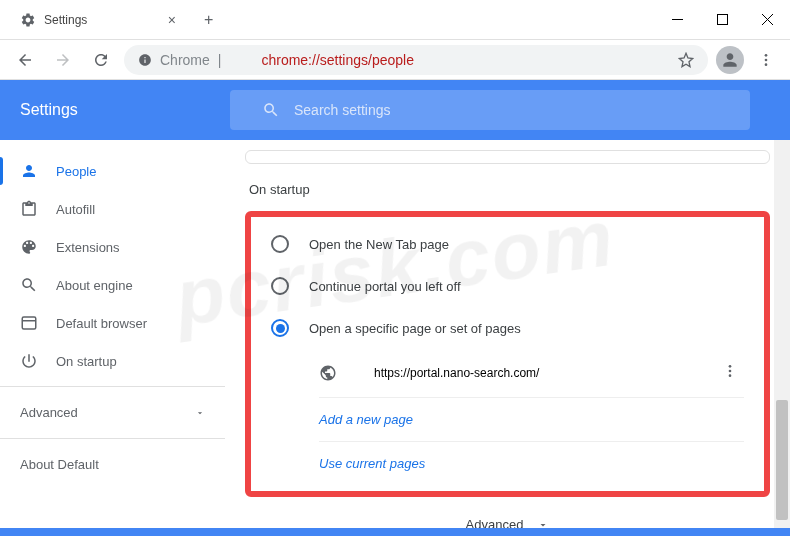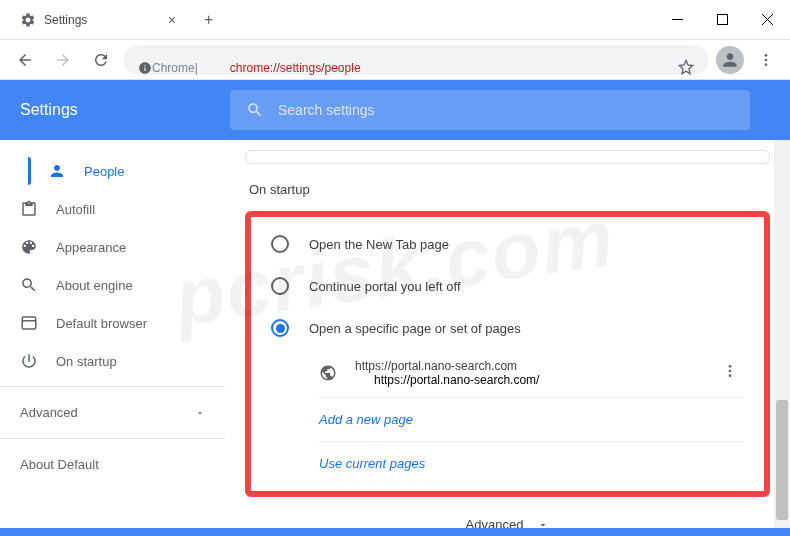--- a/index.html
+++ b/index.html
@@ -10,38 +10,38 @@
     .tab { display: flex; align-items: center; padding: 0 12px; height: 35px; background: #fff; border-radius: 8px 8px 0 0; margin-left: 8px; gap: 8px; font-size: 12px; color: #444; min-width: 180px; }
     .tab-icon { width: 16px; height: 16px; color: #5f6368; }
     .tab-close { margin-left: auto; color: #5f6368; font-size: 14px; cursor: pointer; }
     .new-tab { margin-left: 8px; color: #5f6368; font-size: 16px; cursor: pointer; padding: 4px 8px; }
     .window-controls { margin-left: auto; display: flex; gap: 0; }
     .win-btn { width: 45px; height: 32px; display: flex; align-items: center; justify-content: center; cursor: pointer; }
     
     
     .address-bar { height: 40px; background: #fff; display: flex; align-items: center; padding: 0 10px; gap: 8px; border-bottom: 1px solid #e0e0e0; }
     .nav-icon { color: #5f6368; cursor: pointer; padding: 6px; display: flex; }
-    .url-box { flex: 1; display: flex; align-items: flex-end; background: #f1f3f4; border-radius: 16px; height: 30px; padding: 0 14px; font-size: 12px; color: #5f6368; }
+    .url-box { flex: 1; display: flex; align-items: center; background: #f1f3f4; border-radius: 16px; height: 30px; padding: 0 14px; gap: 8px; font-size: 14px; color: #5f6368; }
     .url-text { color: #b91c1c; margin-left: 32px; }
     .url-lead { color: #80868b; }
     .star-icon { color: #5f6368; }
     .avatar { width: 28px; height: 28px; border-radius: 50%; background: #bdc1c6; display: flex; align-items: center; justify-content: center; }
     
     
     .blue-header { height: 60px; background: #4285f4; display: flex; align-items: center; padding: 0 20px; gap: 40px; }
     .settings-title { color: #fff; font-size: 16px; font-weight: 400; width: 170px; }
-    .search-box { flex: 1; background: #689df6; border-radius: 4px; height: 40px; display: flex; align-items: center; padding: 0 16px; gap: 14px; margin-right: 20px; }
+    .search-box { flex: 1; background: #689df6; border-radius: 4px; height: 40px; display: flex; align-items: center; padding: 0 32px; gap: 14px; margin-right: 20px; }
     .search-box input { background: transparent; border: none; outline: none; color: #fff; font-size: 14px; flex: 1; }
     .search-box input::placeholder { color: #d9e5fa; }
     
     
     .main { display: flex; height: calc(536px - 140px); position: relative; }
     .sidebar { width: 225px; padding-top: 12px; background: #fff; }
     .sidebar-item { display: flex; align-items: center; padding: 10px 20px; gap: 18px; font-size: 13px; color: #5f6368; cursor: pointer; }
-    .sidebar-item.active { color: #1a73e8; position: relative; margin-left: 28px; }
+    .sidebar-item.active { color: #1a73e8; position: relative; }
     .sidebar-item.active::before { content: ''; position: absolute; left: 0; top: 5px; bottom: 5px; width: 3px; background: #1a73e8; border-radius: 0 3px 3px 0; }
     .side-icon { width: 18px; height: 18px; display: flex; align-items: center; justify-content: center; }
     .sidebar-divider { height: 1px; background: #e0e0e0; margin: 6px 0; }
     .sidebar-plain { padding: 12px 20px; font-size: 13px; color: #5f6368; cursor: pointer; display: flex; align-items: center; justify-content: space-between; }
     
     
     .content { flex: 1; padding: 10px 20px; overflow-y: auto; background: #fff; position: relative; }
     .card-stub { background: #fff; border: 1px solid #e0e0e0; border-radius: 6px; height: 14px; margin-bottom: 18px; }
     .section-title { font-size: 13px; color: #3c4043; margin-bottom: 14px; padding-left: 4px; }
     .card { background: #fff; border: 6px solid #ef4444; border-radius: 6px; padding: 6px 0; }
@@ -169,21 +169,21 @@
           </svg>
         </span>
       <span>Autofill</span>
     </div>
     <div class="sidebar-item">
       <span class="side-icon">
           <svg width="18" height="18" viewBox="0 0 24 24" fill="#5f6368">
             <path d="M12 3c-4.97 0-9 4.03-9 9s4.03 9 9 9c.83 0 1.5-.67 1.5-1.5 0-.39-.15-.74-.39-1.01-.23-.26-.38-.61-.38-.99 0-.83.67-1.5 1.5-1.5H16c2.76 0 5-2.24 5-5 0-4.42-4.03-8-9-8zm-5.5 9c-.83 0-1.5-.67-1.5-1.5S5.67 9 6.5 9 8 9.67 8 10.5 7.33 12 6.5 12zm3-4C8.67 8 8 7.33 8 6.5S8.67 5 9.5 5s1.5.67 1.5 1.5S10.33 8 9.5 8zm5 0c-.83 0-1.5-.67-1.5-1.5S13.67 5 14.5 5s1.5.67 1.5 1.5S15.33 8 14.5 8zm3 4c-.83 0-1.5-.67-1.5-1.5S16.67 9 17.5 9s1.5.67 1.5 1.5-.67 1.5-1.5 1.5z"></path>
           </svg>
         </span>
-      <span>Appearance</span>
+      <span>Extensions</span>
     </div>
     <div class="sidebar-item">
       <span class="side-icon">
           <svg width="18" height="18" viewBox="0 0 24 24" fill="#5f6368">
             <path d="M15.5 14h-.79l-.28-.27C15.41 12.59 16 11.11 16 9.5 16 5.91 13.09 3 9.5 3S3 5.91 3 9.5 5.91 16 9.5 16c1.61 0 3.09-.59 4.23-1.57l.27.28v.79l5 4.99L20.49 19l-4.99-5zm-6 0C7.01 14 5 11.99 5 9.5S7.01 5 9.5 5 14 7.01 14 9.5 11.99 14 9.5 14z"></path>
           </svg>
         </span>
       <span>About engine</span>
     </div>
     <div class="sidebar-item">
@@ -230,21 +230,20 @@
       </div>
       <div class="radio-row">
         <div class="radio selected"></div>
         <span>Open a specific page or set of pages</span>
       </div>
       <div class="page-entry">
         <svg class="globe" width="18" height="18" viewBox="0 0 24 24" fill="#5f6368">
             <path d="M12 2C6.48 2 2 6.48 2 12s4.48 10 10 10 10-4.48 10-10S17.52 2 12 2zm-1 17.93c-3.95-.49-7-3.85-7-7.93 0-.62.08-1.21.21-1.79L9 15v1c0 1.1.9 2 2 2v1.93zm6.9-2.54c-.26-.81-1-1.39-1.9-1.39h-1v-3c0-.55-.45-1-1-1H8v-2h2c.55 0 1-.45 1-1V7h2c1.1 0 2-.9 2-2v-.41c2.93 1.19 5 4.06 5 7.41 0 2.08-.8 3.97-2.1 5.39z"></path>
           </svg>
         <div class="page-text">
-          <div>https://portal.nano-search.com</div>
           <div class="sub">https://portal.nano-search.com/</div>
         </div>
         <div class="kebab"><svg width="16" height="16" viewBox="0 0 24 24" fill="#5f6368">
               <circle cx="12" cy="5" r="2"></circle>
               <circle cx="12" cy="12" r="2"></circle>
               <circle cx="12" cy="19" r="2"></circle>
             </svg></div>
       </div>
       <div class="inner-divider"></div>
       <div class="link-row">Add a new page</div>

